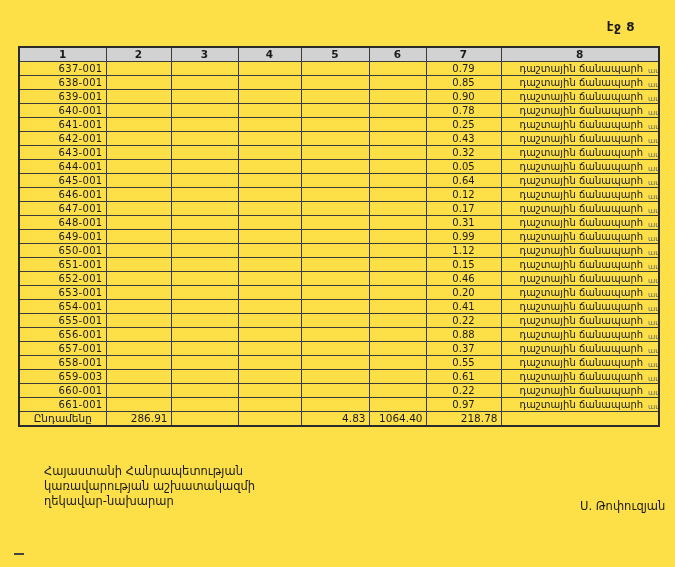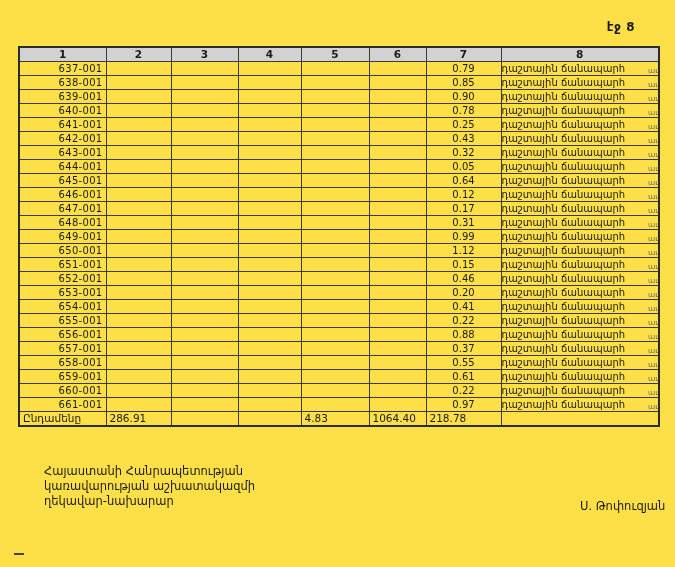--- a/index.html
+++ b/index.html
@@ -31,28 +31,28 @@
     line-height:13px;
   }
   .doc-table th{
     background:#d2d2d2;
     font-weight:bold;
     text-align:center;
     font-size:10.5px;
   }
   td.code{text-align:right;letter-spacing:.3px;}
   td.value{text-align:center;margin-left:16px;}
-  td.label{text-align:left;padding-left:0;position:relative;}
+  td.label{text-align:left;padding-left:18px;position:relative;}
   td.label .mark{
     position:absolute;right:-2px;top:2px;
     font-size:7.5px;color:#6a6a6a;
   }
   tr.total-row td{font-size:10.5px;}
-  tr.total-row td.tot-label{text-align:left;}
-  tr.total-row td.tot-num{text-align:left;}
+  tr.total-row td.tot-label{text-align:center;}
+  tr.total-row td.tot-num{text-align:right;}
   .footer-block{
     position:absolute;left:44px;top:464px;
     font-size:11.5px;line-height:15px;
   }
   .signature{
     position:absolute;left:580px;top:499px;
     font-size:11.5px;
   }
   .scan-dash{
     position:absolute;left:14px;top:553px;
@@ -370,21 +370,21 @@
       <td></td>
       <td></td>
       <td></td>
       <td class="value">0.55</td>
       <td class="label">
         <span>դաշտային ճանապարհ</span>
         <span class="mark">ավ</span>
       </td>
     </tr>
         <tr>
-      <td class="code">659-001</td>
+      <td class="code">659-003</td>
       <td></td>
       <td></td>
       <td></td>
       <td></td>
       <td></td>
       <td class="value">0.61</td>
       <td class="label">
         <span>դաշտային ճանապարհ</span>
         <span class="mark">ավ</span>
       </td>

